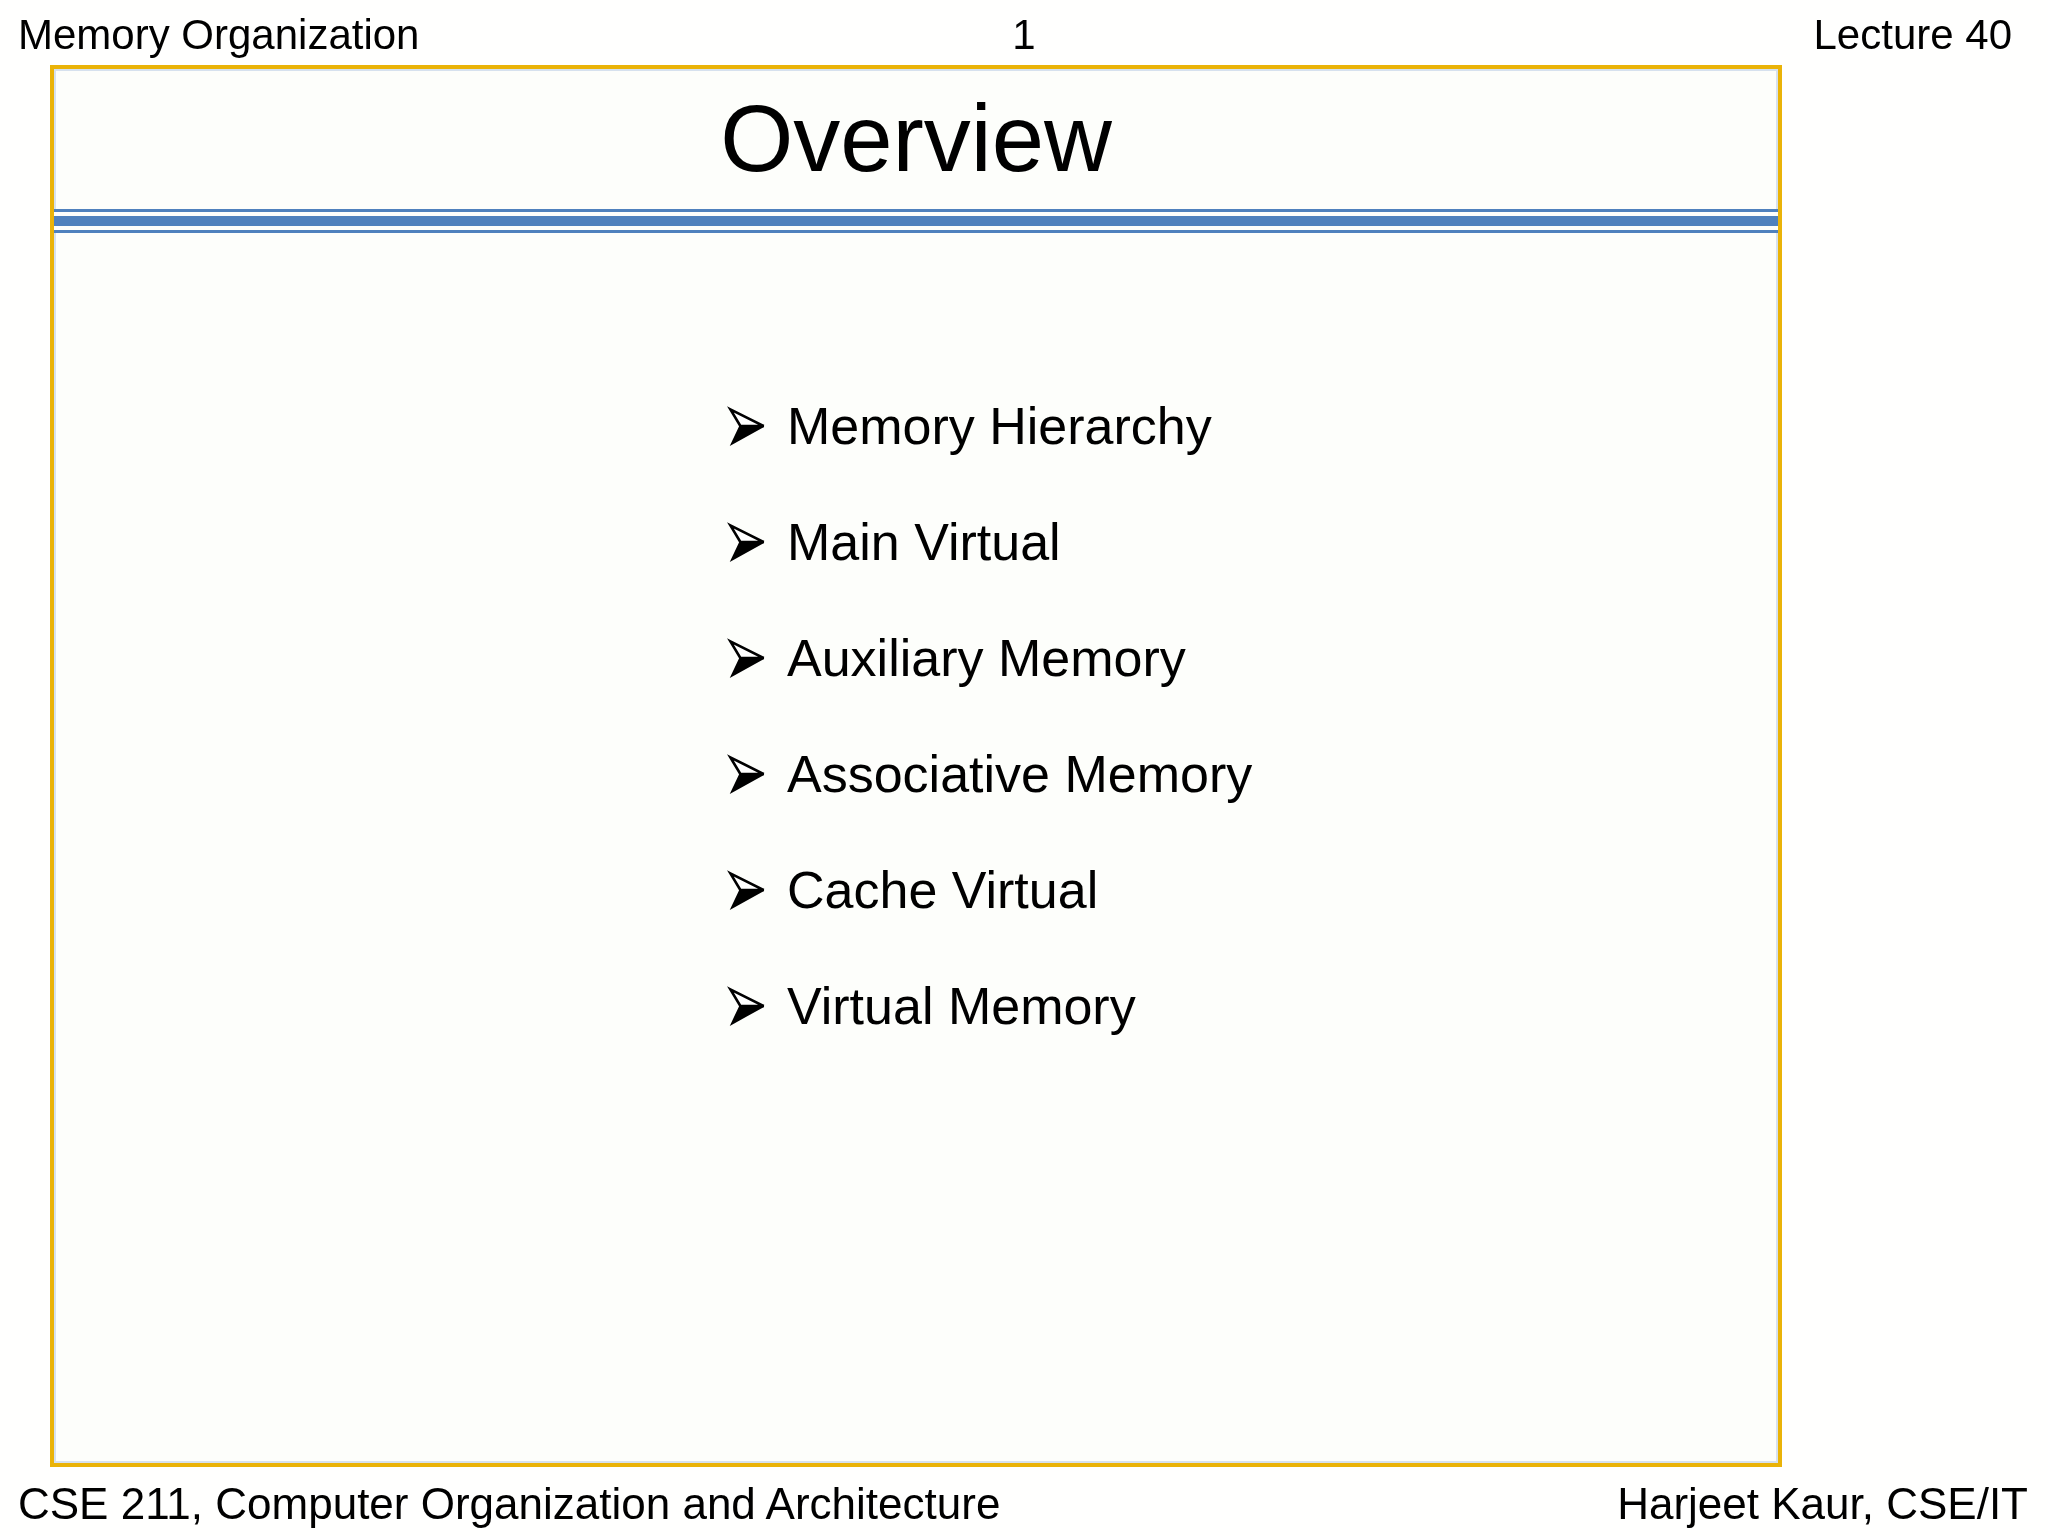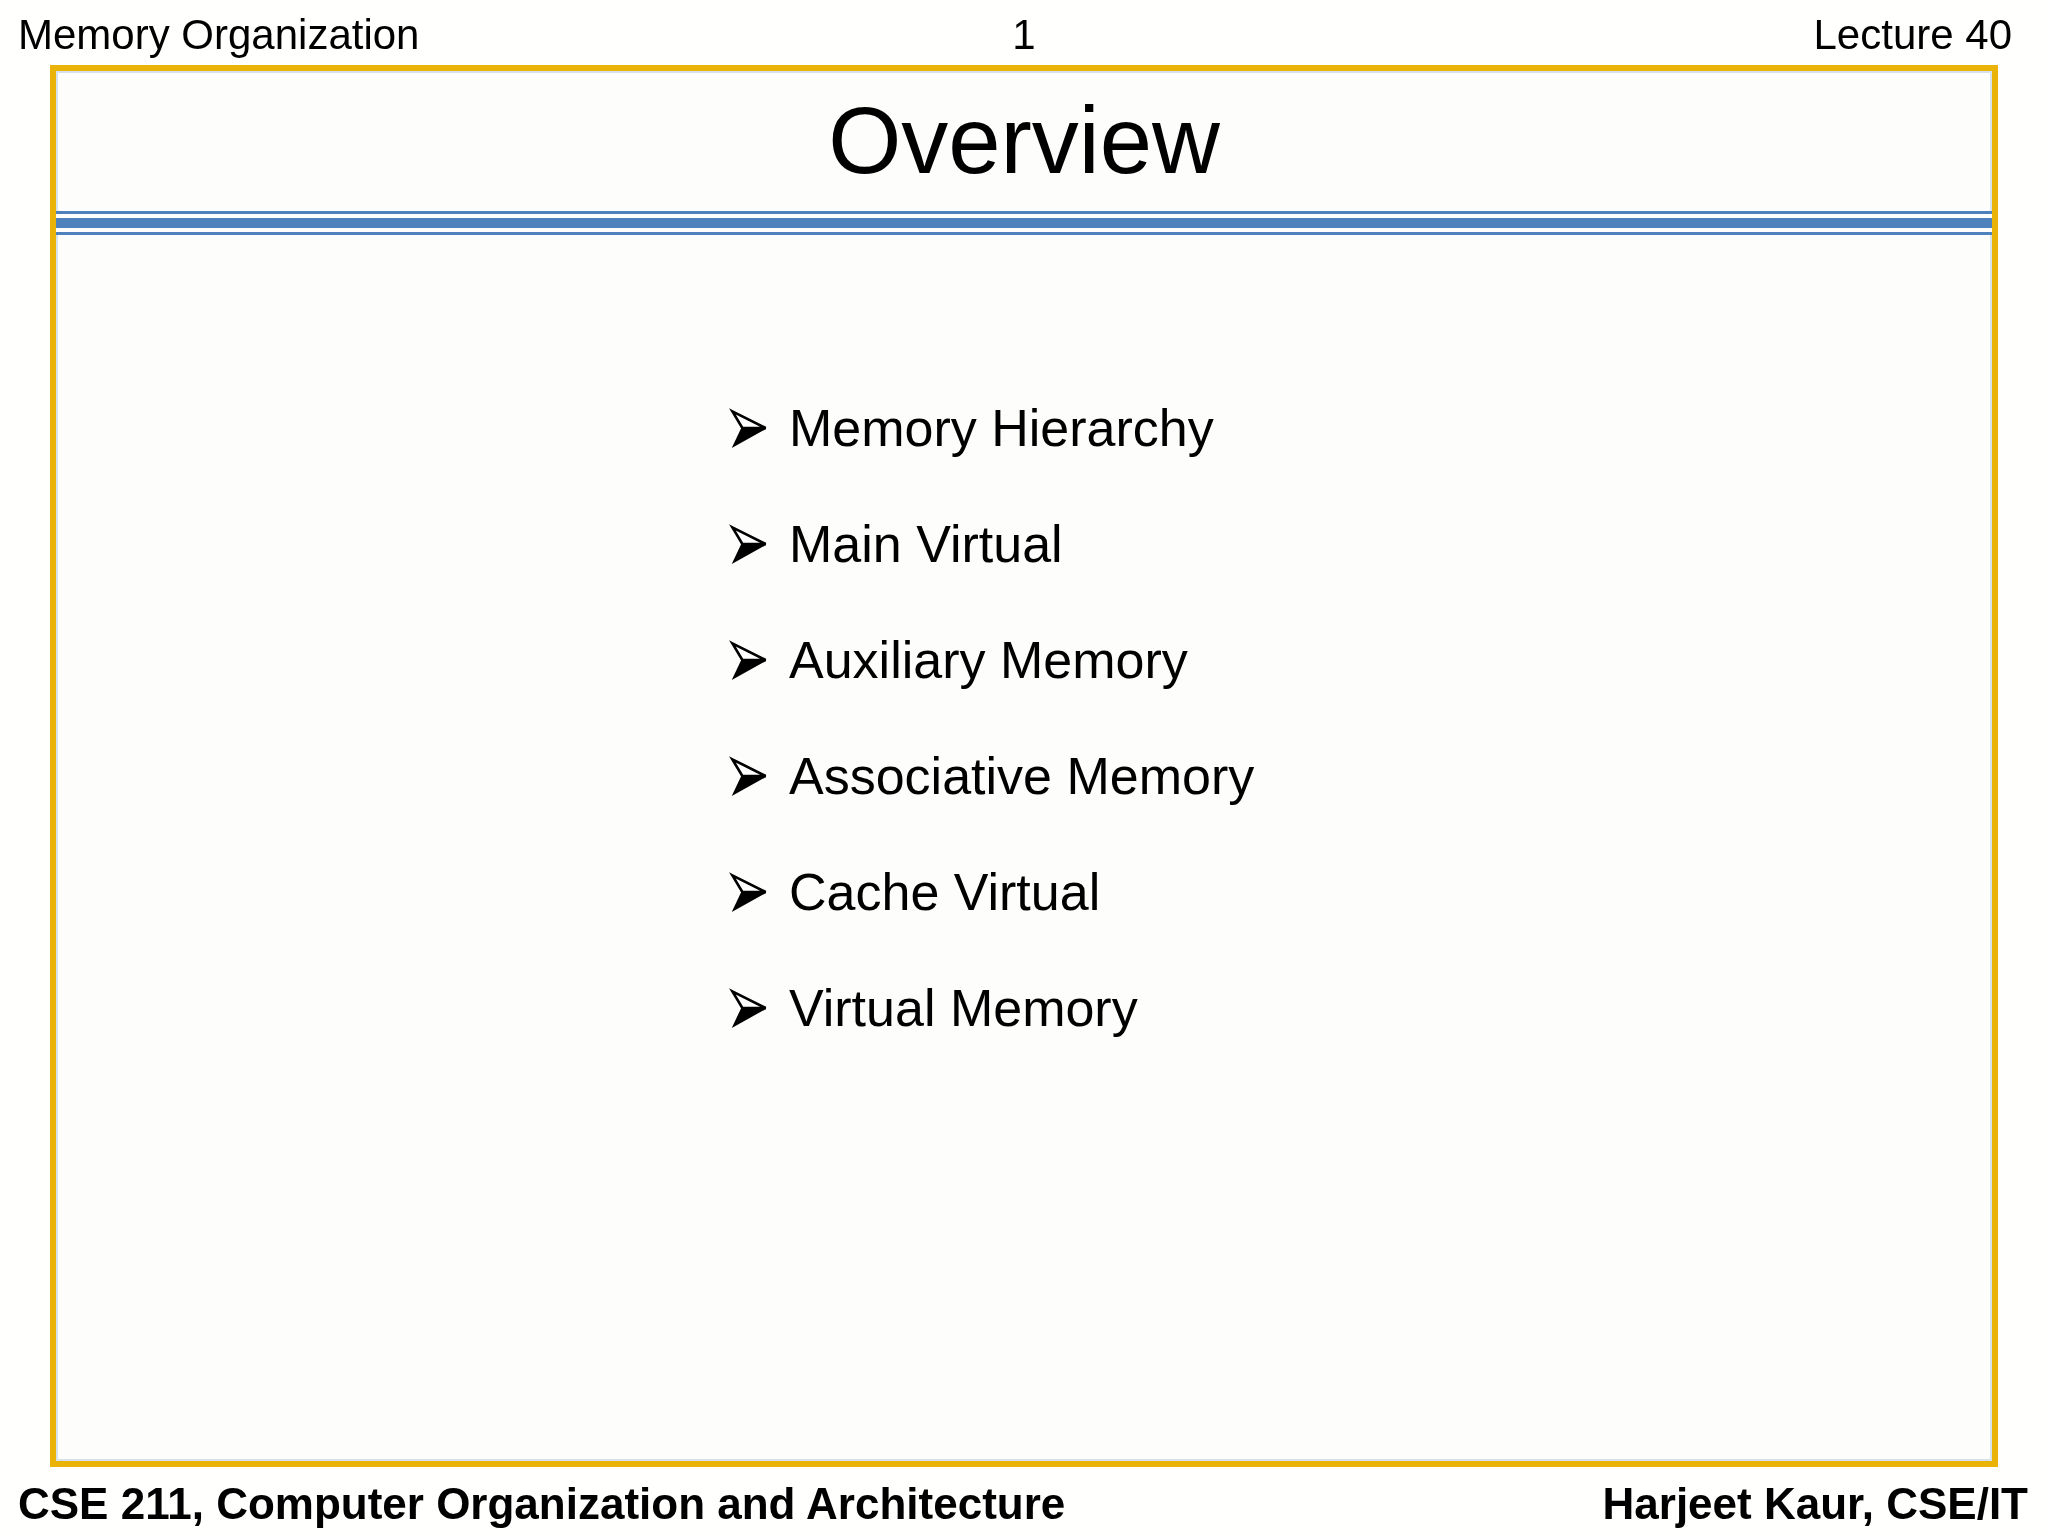--- a/index.html
+++ b/index.html
@@ -29,24 +29,24 @@
   }
   .h-left  { position: absolute; left: 18px;  top: 0; text-align: right; }
   .h-center{ position: absolute; left: 50%; top: 0; transform: translateX(-50%); }
   .h-right { position: absolute; right: 36px; top: 0; }
 
   
   .frame {
     position: absolute;
     left: 50px;
     top: 65px;
-    width: 1948px;
+    width: 1732px;
     height: 1402px;
     box-sizing: border-box;
-    border: 6px solid #eab308;
+    border: 4px solid #eab308;
     background: #fdfefb;
     box-shadow: inset 0 0 0 2px rgba(140, 172, 214, 0.35);
   }
 
   .title-band {
     position: absolute;
     top: 0; left: 0;
     width: 100%;
     height: 140px;
     display: flex;
@@ -99,21 +99,20 @@
 
   
   .footer {
     position: absolute;
     top: 1476px;
     left: 0;
     width: 100%;
     height: 58px;
     font-size: 44px;
     line-height: 56px;
-    font-weight: bold;
   }
   .f-left  { position: absolute; left: 18px;  top: 0; }
   .f-right { position: absolute; right: 20px; top: 0; margin-left: 8px; }
 </style>
 </head>
 <body>
 
 <div class="stage">
 
   <div class="header">

